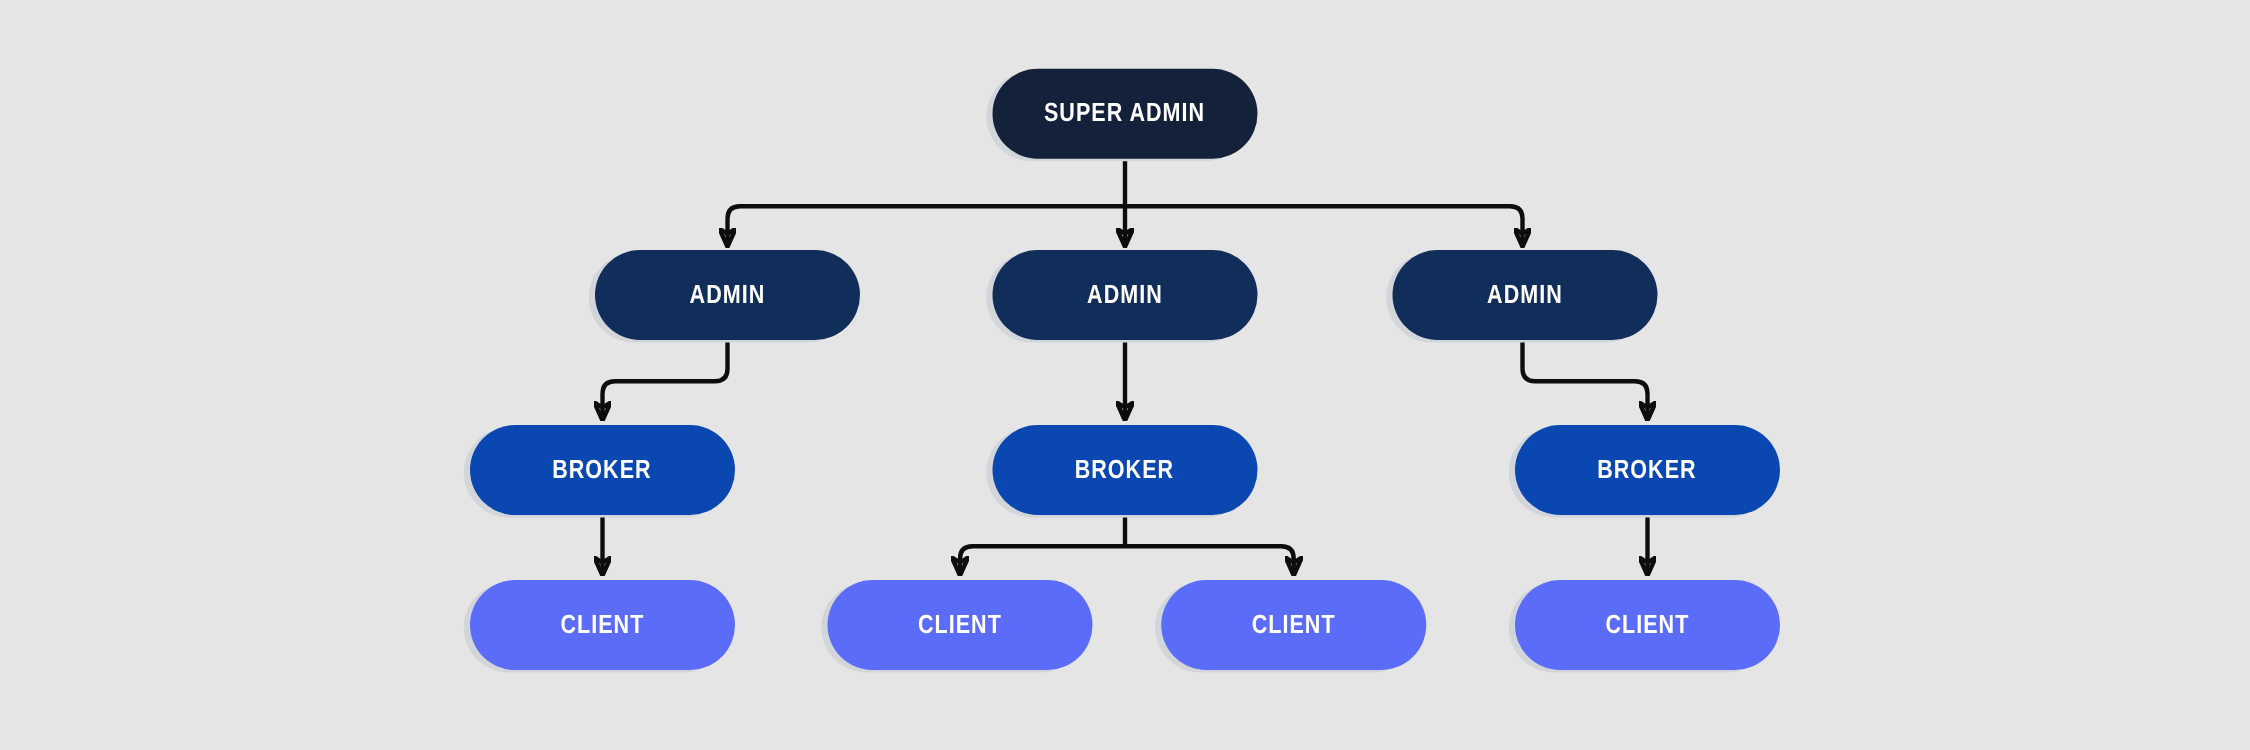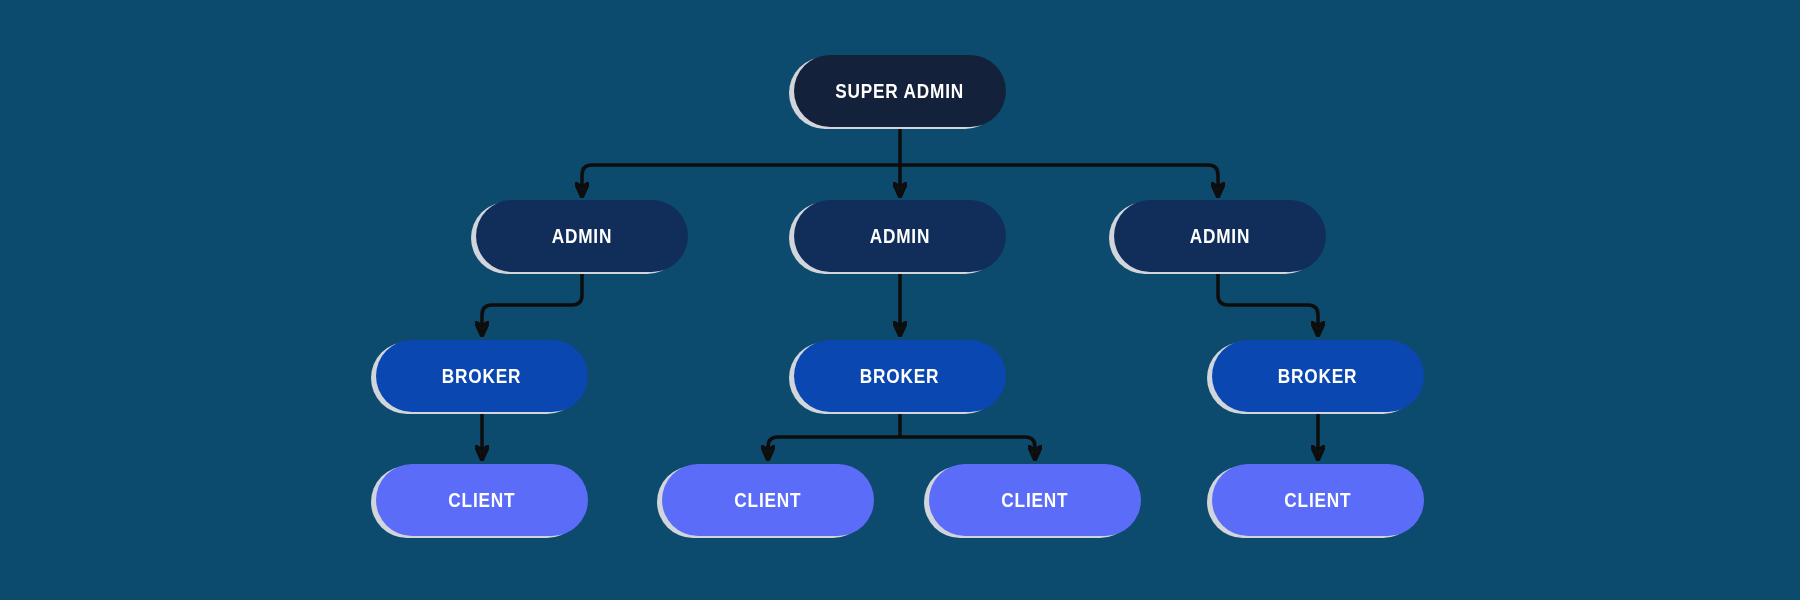--- a/index.html
+++ b/index.html
@@ -2,21 +2,21 @@
 <html><head>
 <meta charset="utf-8">
 <style>
   html, body { margin: 0; padding: 0; }
   body { font-family: "Liberation Sans", sans-serif; }
 
   .canvas {
     position: relative;
     width: 1800px;
     height: 600px;
-    background: #0c4a6e;
+    background: #e5e5e5;
     overflow: hidden;
   }
 
   .edges {
     position: absolute;
     inset: 0;
     width: 1800px;
     height: 600px;
   }
   .edges path {

